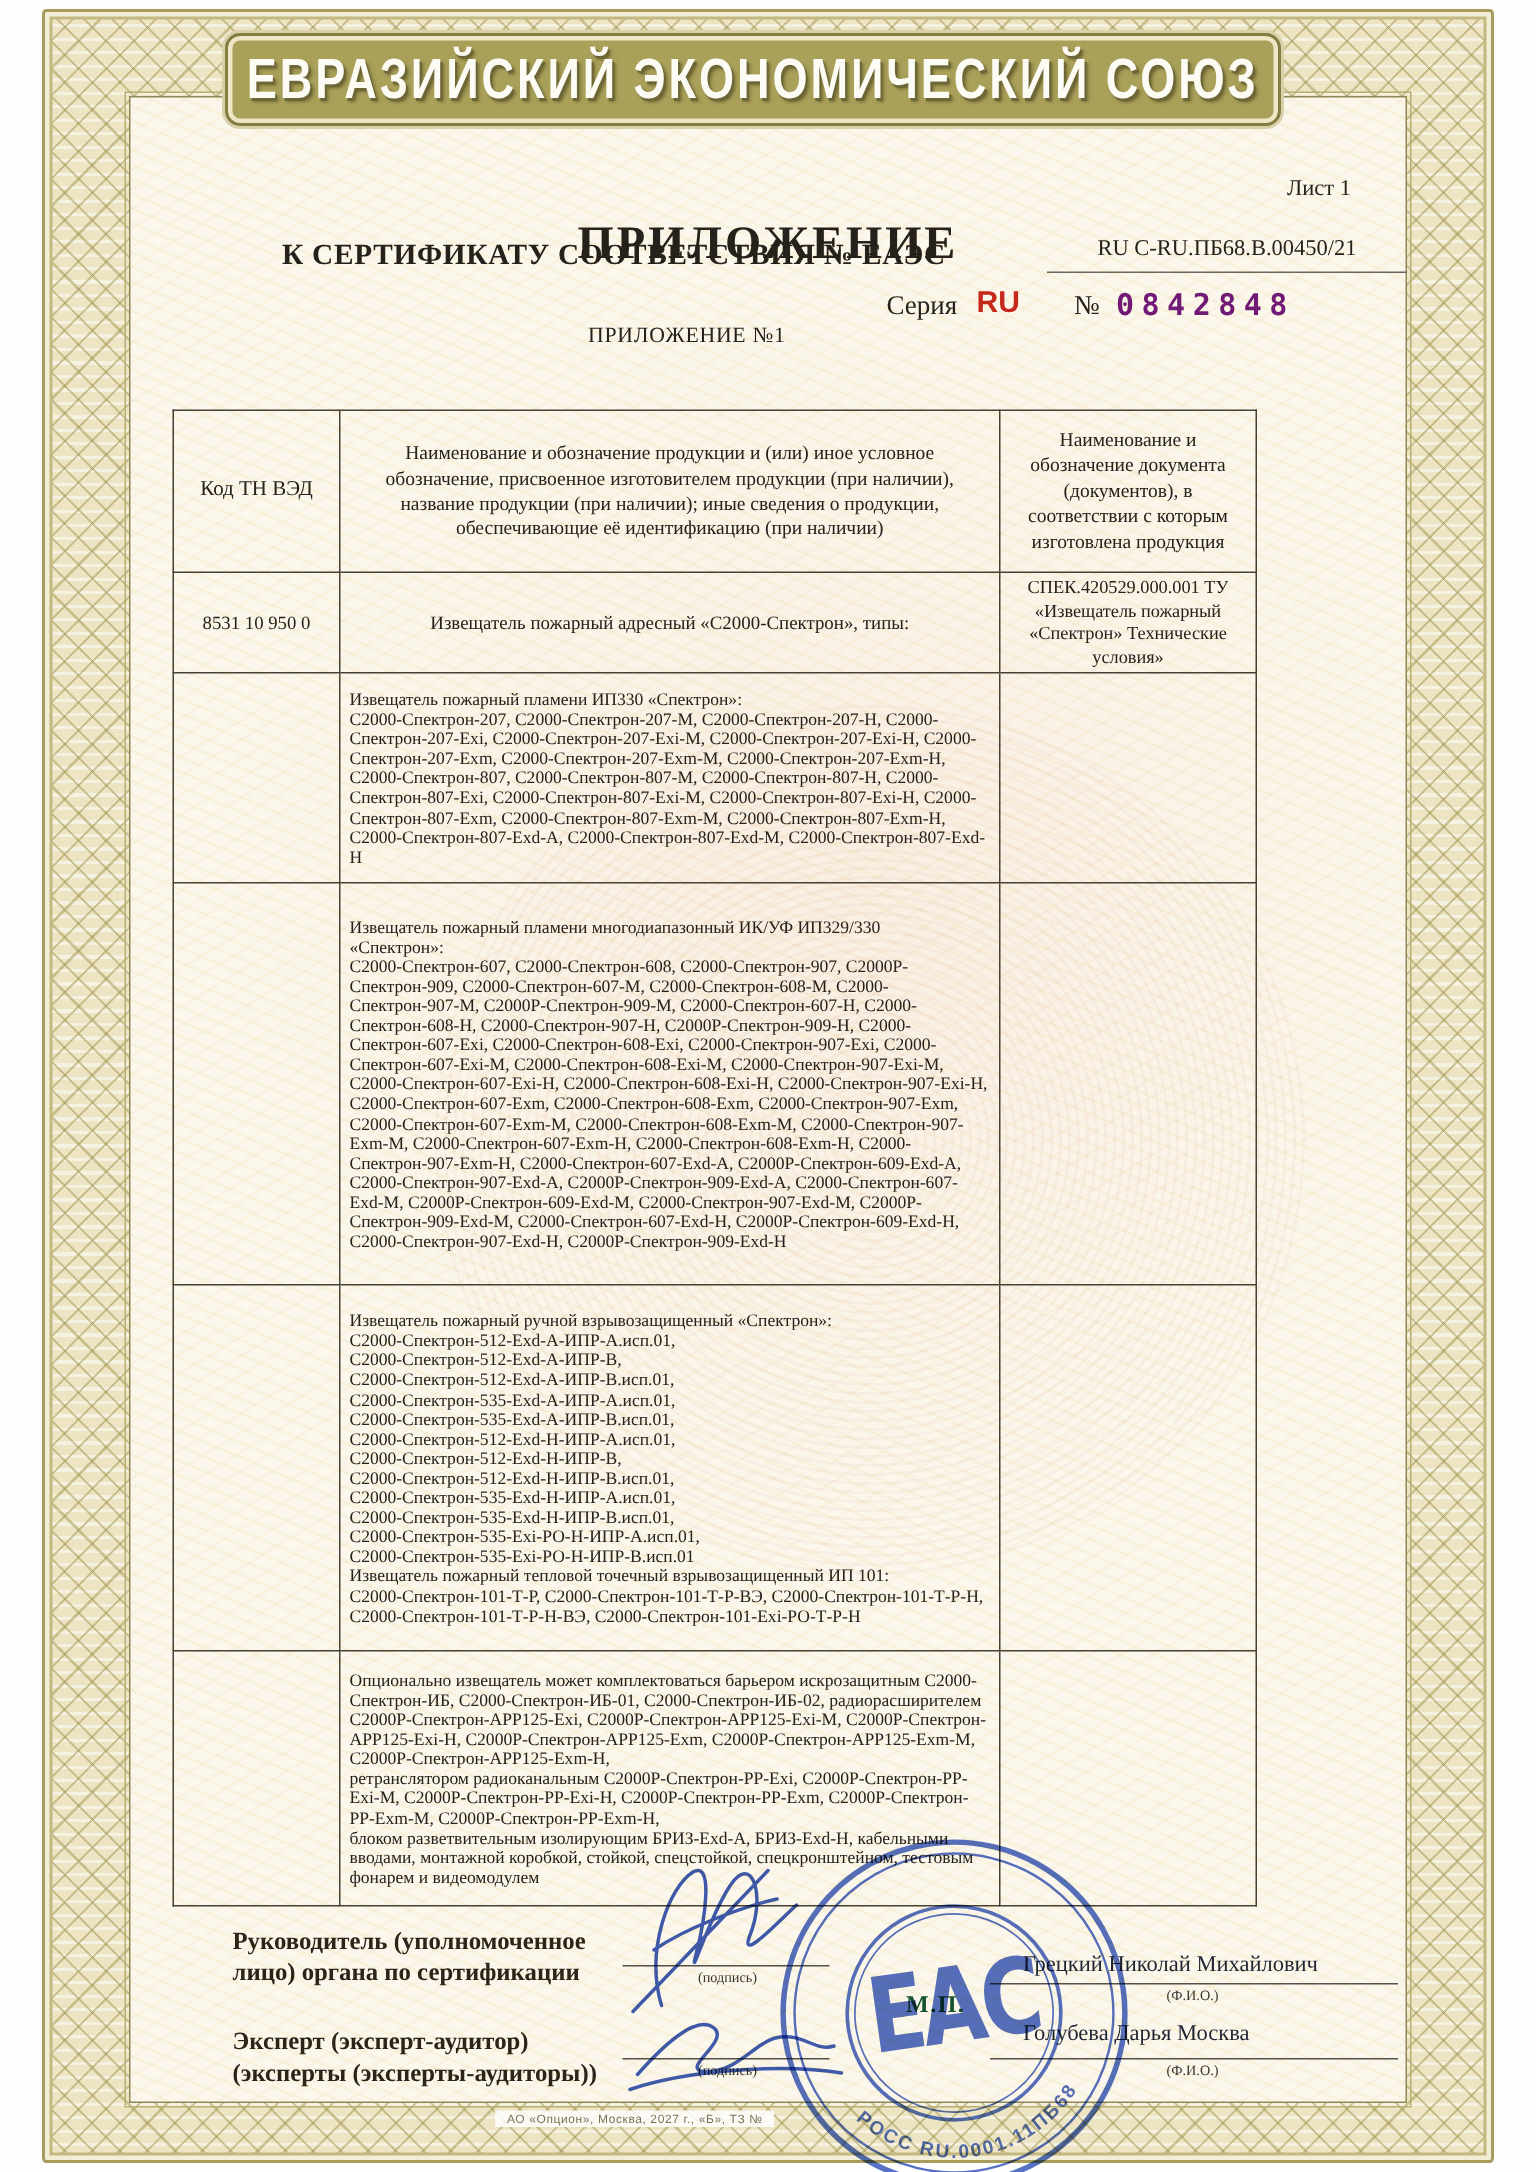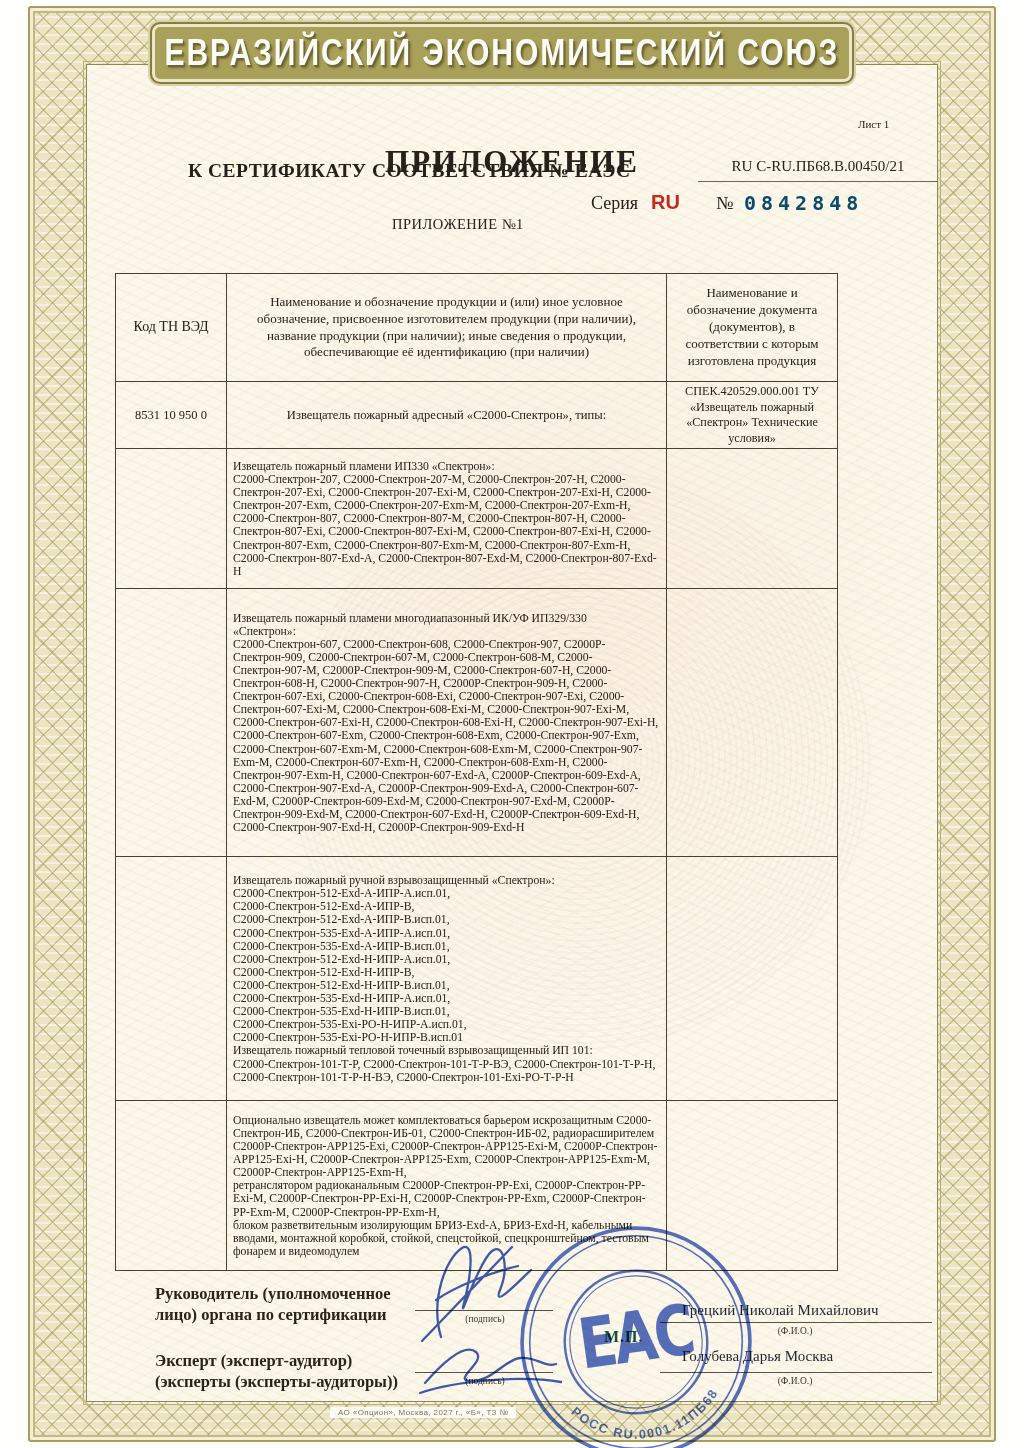--- a/index.html
+++ b/index.html
@@ -27,29 +27,29 @@
   
   .banner{position:absolute;left:150px;top:22px;width:700px;height:58px;border-radius:10px;
     background:#a9a05a;border:2px solid #857c42;
     box-shadow:inset 0 0 0 3px #eee7c6, inset 0 0 0 5px #a9a05a, 0 0 0 2px #d8d1aa;
     display:flex;align-items:center;justify-content:center;}
   .banner span{color:#fdfcf4;font-family:"Liberation Sans",sans-serif;font-weight:bold;
     font-size:31px;letter-spacing:2px;transform:scale(.97,1.22);
     text-shadow:1.5px 1.5px 0 #6d6636, 2.5px 2.5px 2px rgba(80,70,25,.55);white-space:nowrap;}
   
   .title{position:absolute;left:0;right:0;top:104px;text-align:center;font-size:31px;font-weight:bold;letter-spacing:2px;margin-top:40px;}
-  .sheet{position:absolute;left:858px;top:118px;font-size:11px;}
+  .sheet{position:absolute;left:858px;top:118px;font-size:15px;}
   .certlabel{position:absolute;left:188px;top:160px;font-size:19.5px;font-weight:bold;letter-spacing:.5px;}
   .certnum{position:absolute;left:698px;top:158px;width:240px;text-align:center;font-size:15px;
     border-bottom:1.5px solid #6b655a;padding-bottom:6px;}
   .appnum{position:absolute;left:392px;top:216px;font-size:14.5px;letter-spacing:.5px;}
   .serlabel{position:absolute;left:591px;top:193px;font-size:18px;}
   .serval{position:absolute;left:651px;top:191px;font-size:20px;font-weight:bold;color:#c5291b;font-family:"Liberation Sans",sans-serif;}
   .nosign{position:absolute;left:716px;top:193px;font-size:18px;}
-  .blanknum{position:absolute;left:744px;top:191px;font-size:20px;font-weight:bold;color:#0c4a6e;
+  .blanknum{position:absolute;left:744px;top:191px;font-size:20px;font-weight:bold;color:#701a75;
     font-family:"DejaVu Sans Mono",monospace;letter-spacing:5px;}
   .subtitle{position:absolute;left:0;right:0;top:236px;text-align:center;font-size:14.5px;}
   
   table.products{position:absolute;left:115px;top:273px;width:722px;border-collapse:collapse;table-layout:fixed;}
   table.products td{border:1.3px solid #464133;vertical-align:middle;overflow:hidden;padding:2px 6px;}
   td.hdr{font-size:13px;line-height:1.3;text-align:center;}
   td.hdr-code{font-size:14px;}
   td.code{font-size:12.5px;text-align:center;}
   td.prodmain{font-size:12.6px;text-align:center;}
   td.doc{font-size:12.2px;line-height:1.28;text-align:center;}

